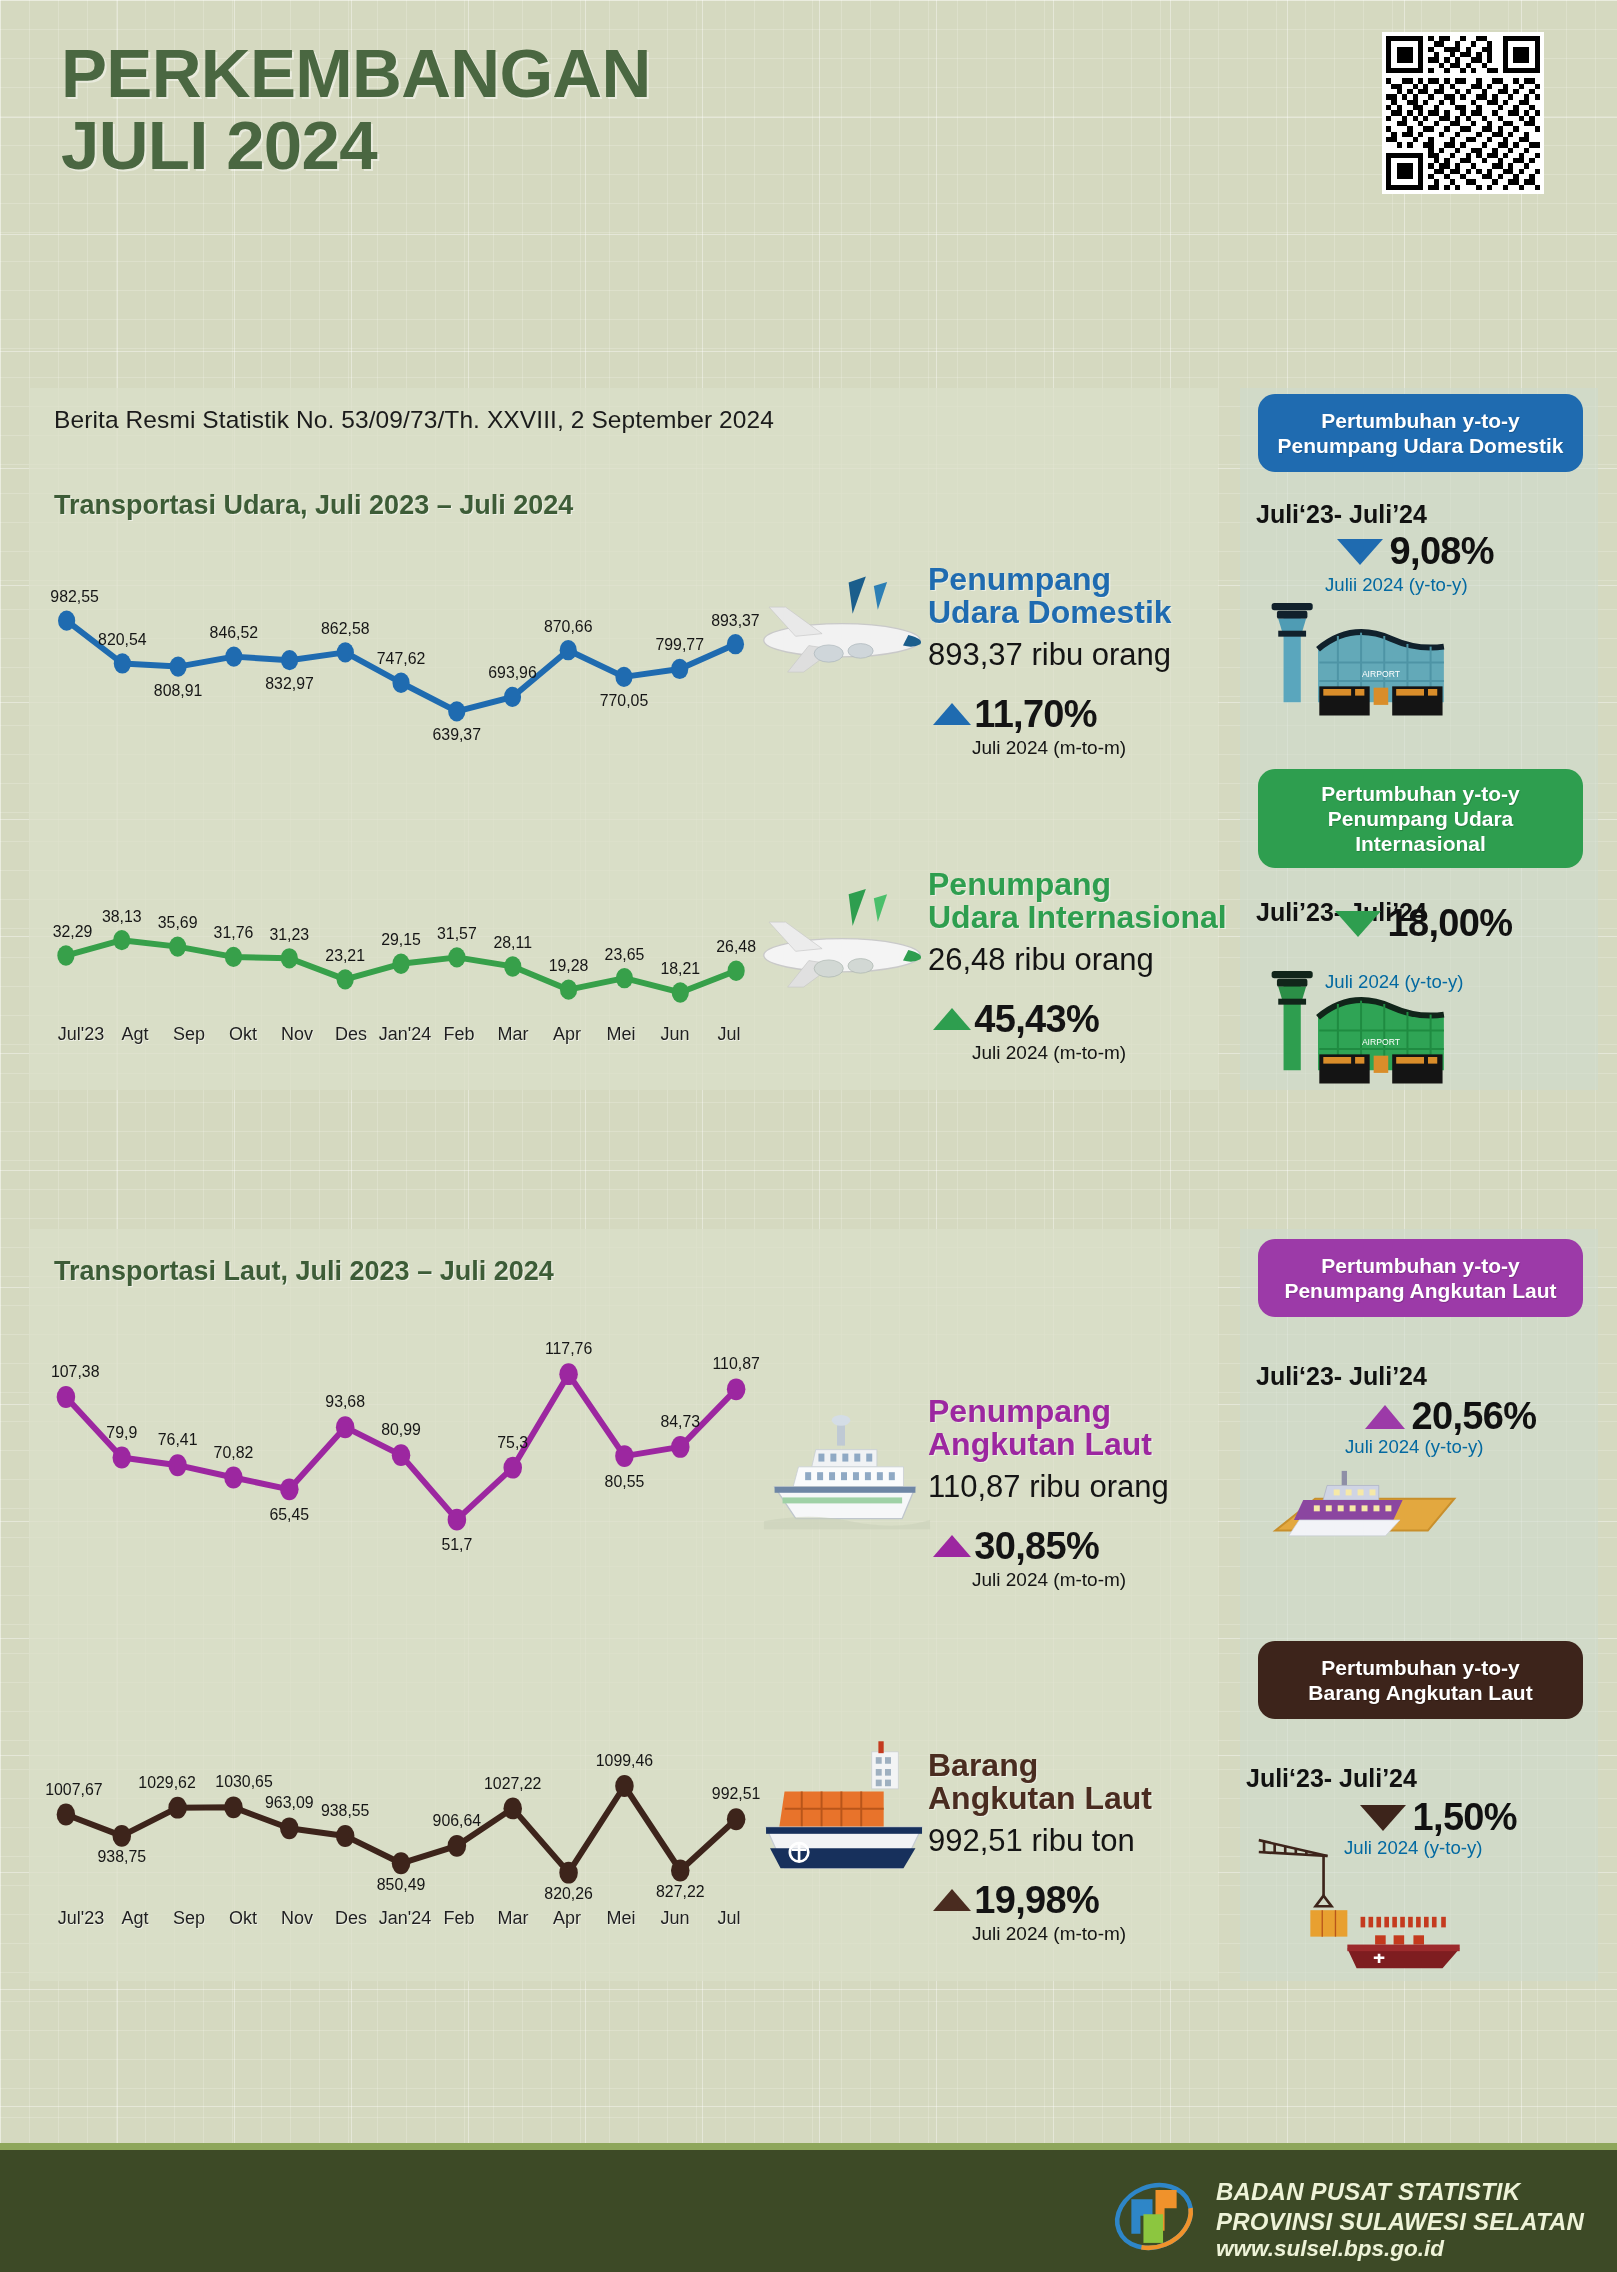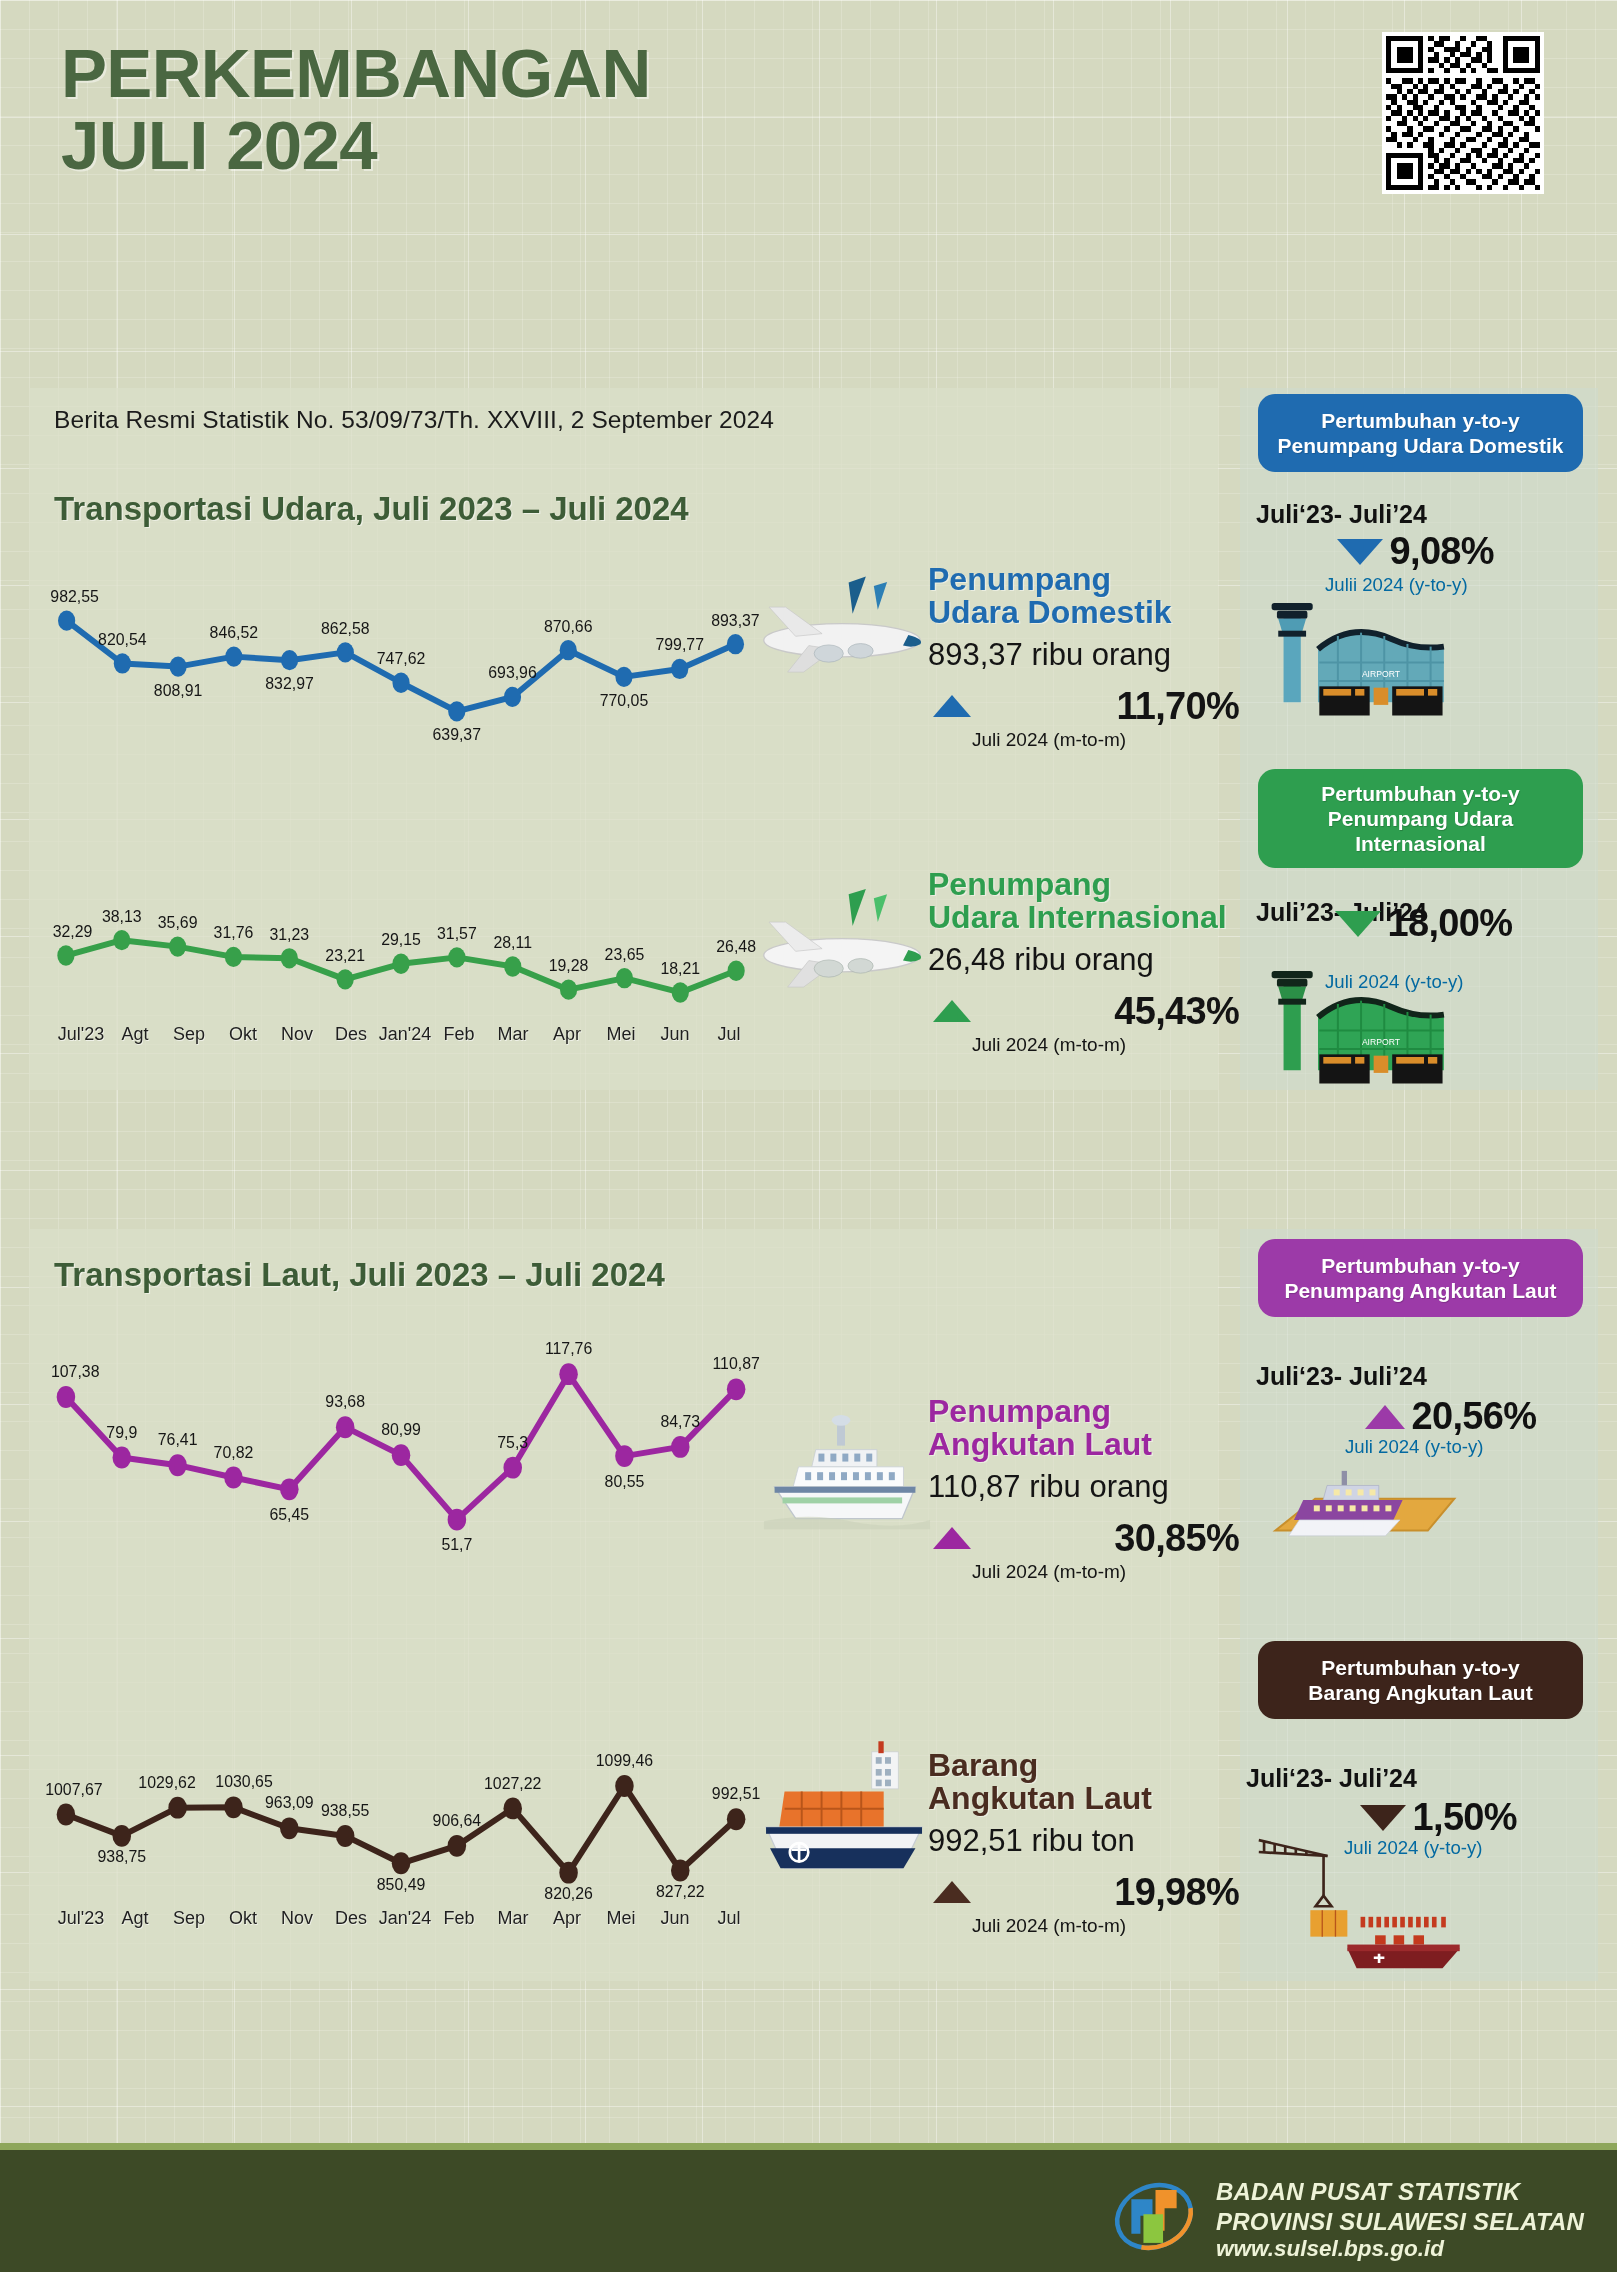--- a/index.html
+++ b/index.html
@@ -43,41 +43,41 @@
   #air-side{left:1240px;top:388px;width:358px;height:702px;background:rgba(205,219,206,.55);}
 
   #sea-card{left:29px;top:1229px;width:1189px;height:752px;}
   #sea-side{left:1240px;top:1229px;width:358px;height:752px;background:rgba(205,219,206,.55);}
 
   .brs-line{
     position:absolute;left:54px;top:406px;font-size:24.5px;color:#1b1b1b;
     letter-spacing:0.1px;white-space:nowrap;
   }
   .sec-head{
-    position:absolute;font-size:33px;font-weight:bold;color:#3d5c37;
+    position:absolute;font-size:27px;font-weight:bold;color:#3d5c37;
     text-shadow:1.3px 1.3px 0 rgba(255,255,255,.5);white-space:nowrap;
   }
   #air-head{left:54px;top:490px;}
   #sea-head{left:54px;top:1256px;}
 
   
   .chart{position:absolute;}
   .chart svg{display:block;overflow:visible;}
   .axis-labels{position:absolute;display:flex;}
   .axis-labels span{
     font-size:18px;color:#1f1f1f;text-align:center;
     text-shadow:0.7px 0.7px 0 rgba(255,255,255,.6);
   }
 
   
   .kpi{position:absolute;}
   .kpi .k-title{font-size:32px;font-weight:bold;line-height:1.03;
      text-shadow:1.3px 1.3px 0 rgba(255,255,255,.45);}
   .kpi .k-val{font-size:31px;color:#141414;margin-top:8px;}
-  .kpi .k-pct-row{display:flex;align-items:center;gap:11px;margin-top:12px;justify-content:space-between;}
+  .kpi .k-pct-row{display:flex;align-items:center;gap:3px;margin-top:20px;}
   .kpi .k-pct{font-size:38px;font-weight:bold;color:#141414;letter-spacing:-0.7px;}
   .kpi .k-sub{font-size:19px;color:#141414;margin-top:1.3px;margin-left:44px;}
   .tri{width:0;height:0;}
   .tri.up{border-left:19px solid transparent;border-right:19px solid transparent;}
 
   
   .badge{
     position:absolute;border-radius:17px;color:#fff;font-weight:bold;
     font-size:21px;line-height:1.2;text-align:center;
     display:flex;align-items:center;justify-content:center;

